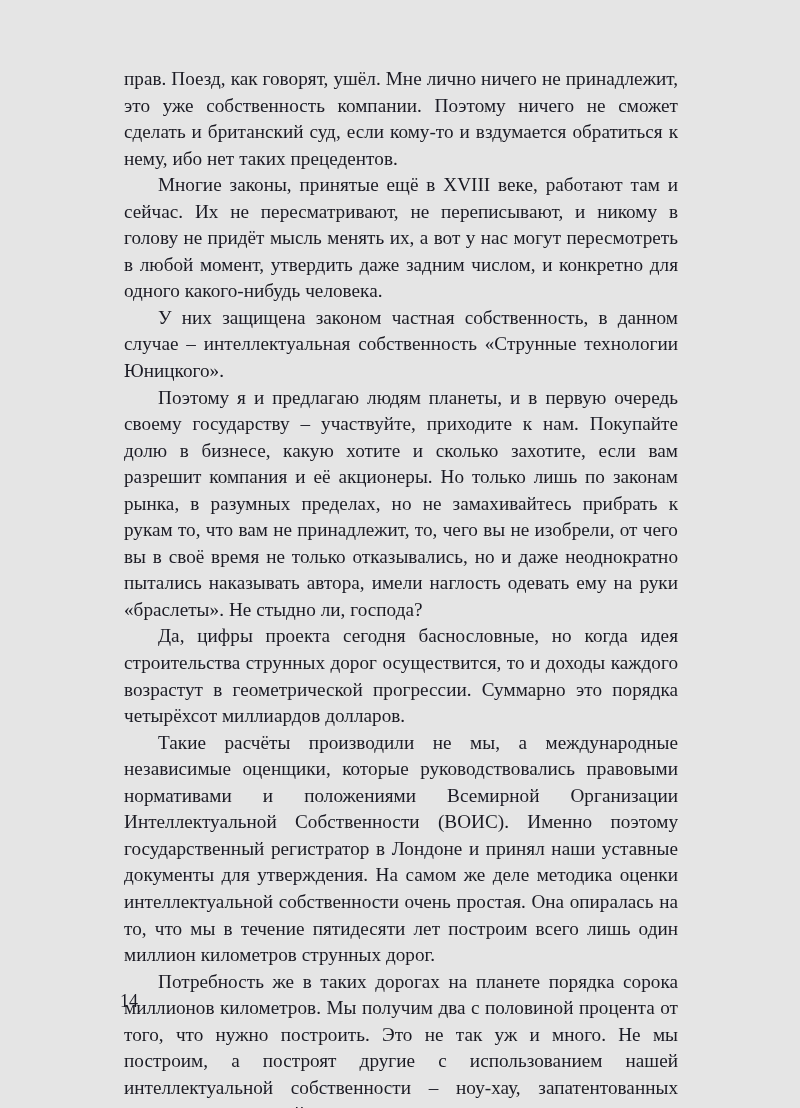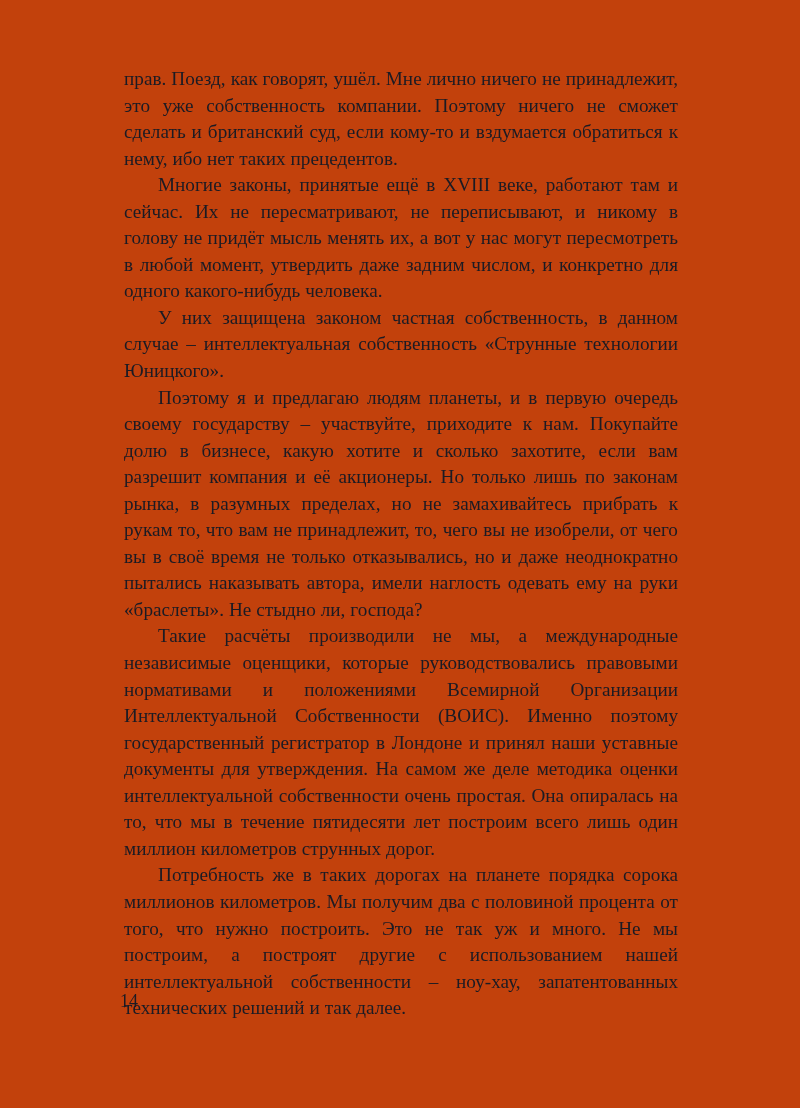--- a/index.html
+++ b/index.html
@@ -14,21 +14,21 @@
     font-family: "Liberation Serif", "DejaVu Serif", serif;
     color: #17171f;
     overflow: hidden;
   }
   #page {
     position: absolute;
     left: 0;
     top: 0;
     width: 800px;
     height: 1108px;
-    background: #c2410c;
+    background: #e5e5e5;
   }
   #text-block {
     position: absolute;
     left: 124px;
     top: 66px;
     width: 554px;
   }
   .para {
     margin: 0;
     text-align: justify;
@@ -62,20 +62,21 @@
   <div id="text-block">
 
     <p class="para first">прав. Поезд, как говорят, ушёл. Мне лично ничего не принадлежит, это уже собственность компании. Поэтому ничего не сможет сделать и британский суд, если кому-то и вздумается обратиться к нему,  ибо нет таких прецедентов.</p>
 
     <p class="para">Многие законы, принятые ещё в XVIII веке, работают там и сейчас. Их не пересматривают, не переписывают, и никому в голову не придёт мысль менять их, а вот у нас могут пересмотреть в любой момент, утвердить даже задним числом, и конкретно для одного какого-нибудь человека.</p>
 
     <p class="para">У них защищена законом частная собственность, в данном случае – интеллектуальная собственность «Струнные технологии Юницкого».</p>
 
     <p class="para">Поэтому я и предлагаю людям планеты, и в первую очередь своему государству – участвуйте, приходите к нам. Покупайте долю в бизнесе, какую хотите и сколько захотите, если вам разрешит компания и её акционеры. Но только лишь по законам рынка, в разумных пределах, но не замахивайтесь прибрать к рукам то, что вам не принадлежит, то, чего вы не изобрели, от чего вы в своё время не только отказывались, но и даже неоднократно пытались наказывать автора, имели наглость одевать ему на руки «браслеты». Не стыдно ли, господа?</p>
 
+    <p class="para">Да, цифры проекта сегодня баснословные, но когда идея строительства струнных дорог осуществится, то и доходы каждого возрастут в геометрической прогрессии. Суммарно это порядка четырёхсот миллиардов долларов.</p>
 
     <p class="para">Такие расчёты производили не мы, а международные независимые оценщики, которые руководствовались правовыми нормативами и положениями Всемирной Организации Интеллектуальной Собственности (ВОИС). Именно поэтому государственный регистратор в Лондоне и принял наши уставные документы для утверждения. На самом же деле методика оценки интеллектуальной собственности очень простая. Она опиралась на то, что мы в течение пятидесяти лет построим всего лишь один миллион километров струнных дорог.</p>
 
     <p class="para">Потребность же в таких дорогах на планете порядка сорока миллионов километров. Мы получим два с половиной процента от того, что нужно построить. Это не так уж и много. Не мы построим, а построят другие с использованием нашей интеллектуальной собственности – ноу-хау, запатентованных технических решений и так далее.</p>
 
   </div>
 
   <div id="page-number">14</div>
 
 </div>

